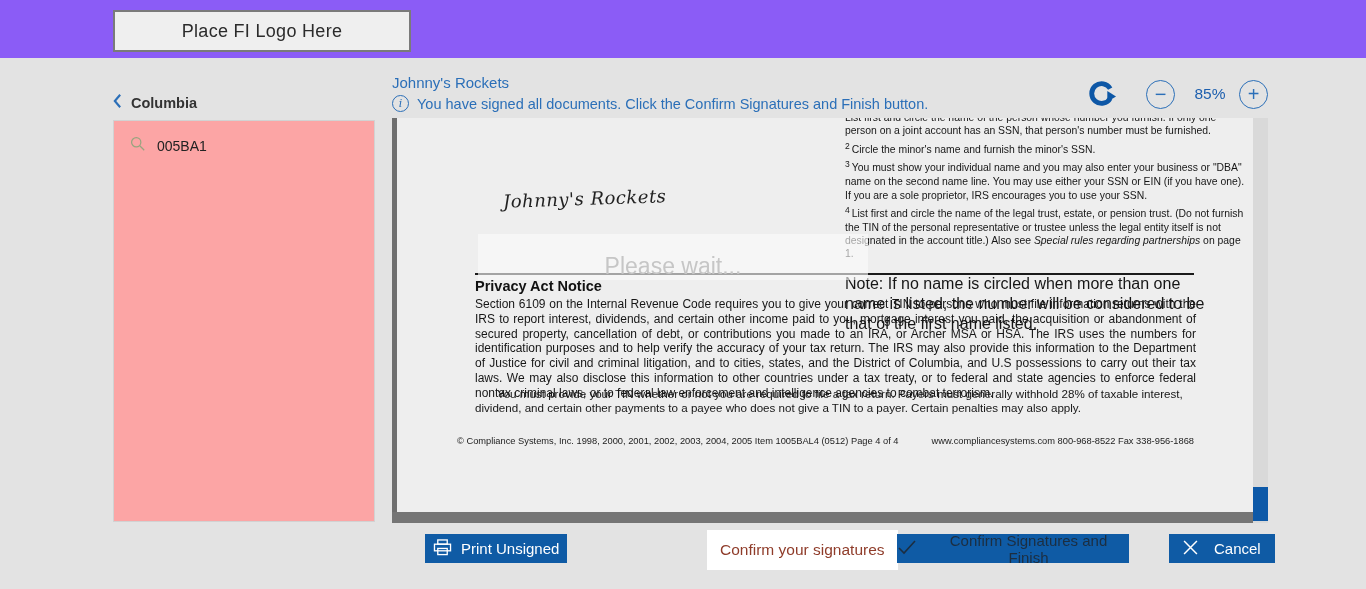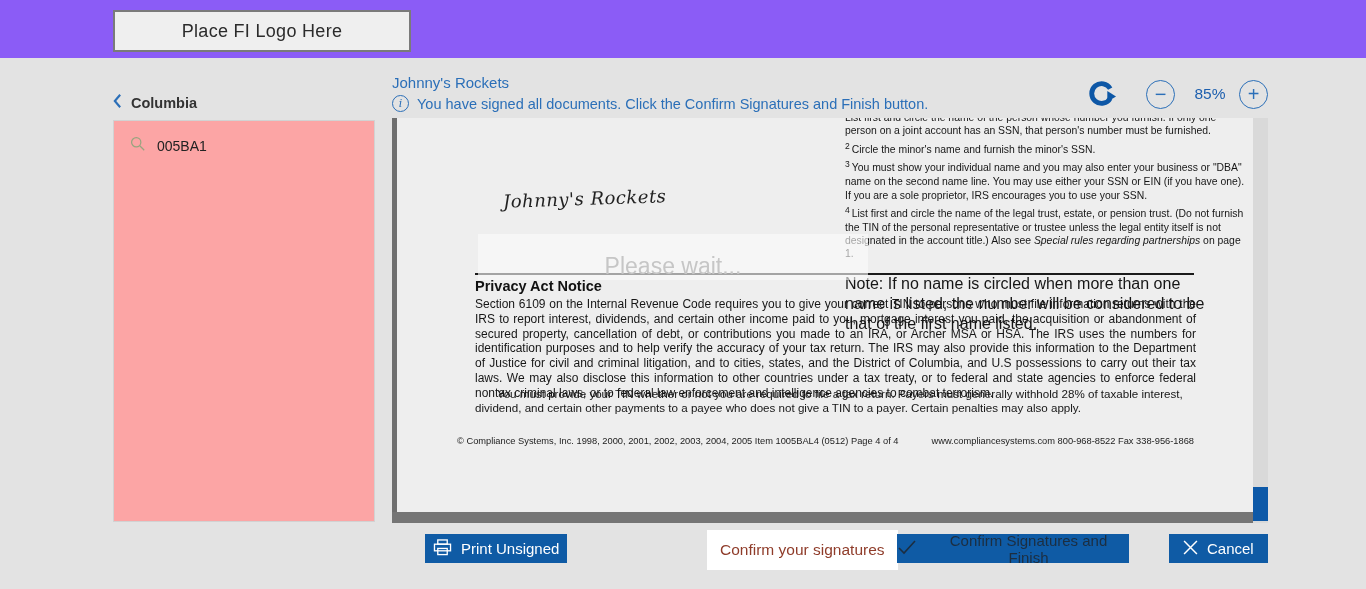--- a/index.html
+++ b/index.html
@@ -65,21 +65,21 @@
     text-indent:22px; }
   .doc-footer { position:absolute; left:60px; top:318px; width:737px; display:flex;
     justify-content:space-between; font-size:9.3px; color:#222; }
 
   
   .btn { position:absolute; top:534px; height:29px; background:#0f5ba5; border:none; color:#fff;
     display:inline-flex; align-items:center; font-size:15px; cursor:pointer;
     font-family:"Liberation Sans", sans-serif; }
   .btn.print { left:377px; padding:0 8px; gap:9px;margin-left:48px; }
   .btn.confirm { left:897px; width:232px; justify-content:center; gap:11px; color:#1c2e41; }
-  .btn.cancel { left:1169px; padding:12px 14px; gap:9px; }
+  .btn.cancel { left:1169px; padding:12px 14px; gap:16px; }
   .tooltip { position:absolute; left:707px; top:530px; height:40px; background:#ffffff;
     display:flex; align-items:center; padding:0 13px; font-size:15.5px; color:#8f3c2a; }
   .tooltip::after { content:""; position:absolute; right:-10px; top:10px; width:0; height:0;
     border-top:10px solid transparent; border-bottom:10px solid transparent; border-left:10px solid #e6d24b; }
 </style>
 </head>
 <body>
 
 <div id="app">
 

